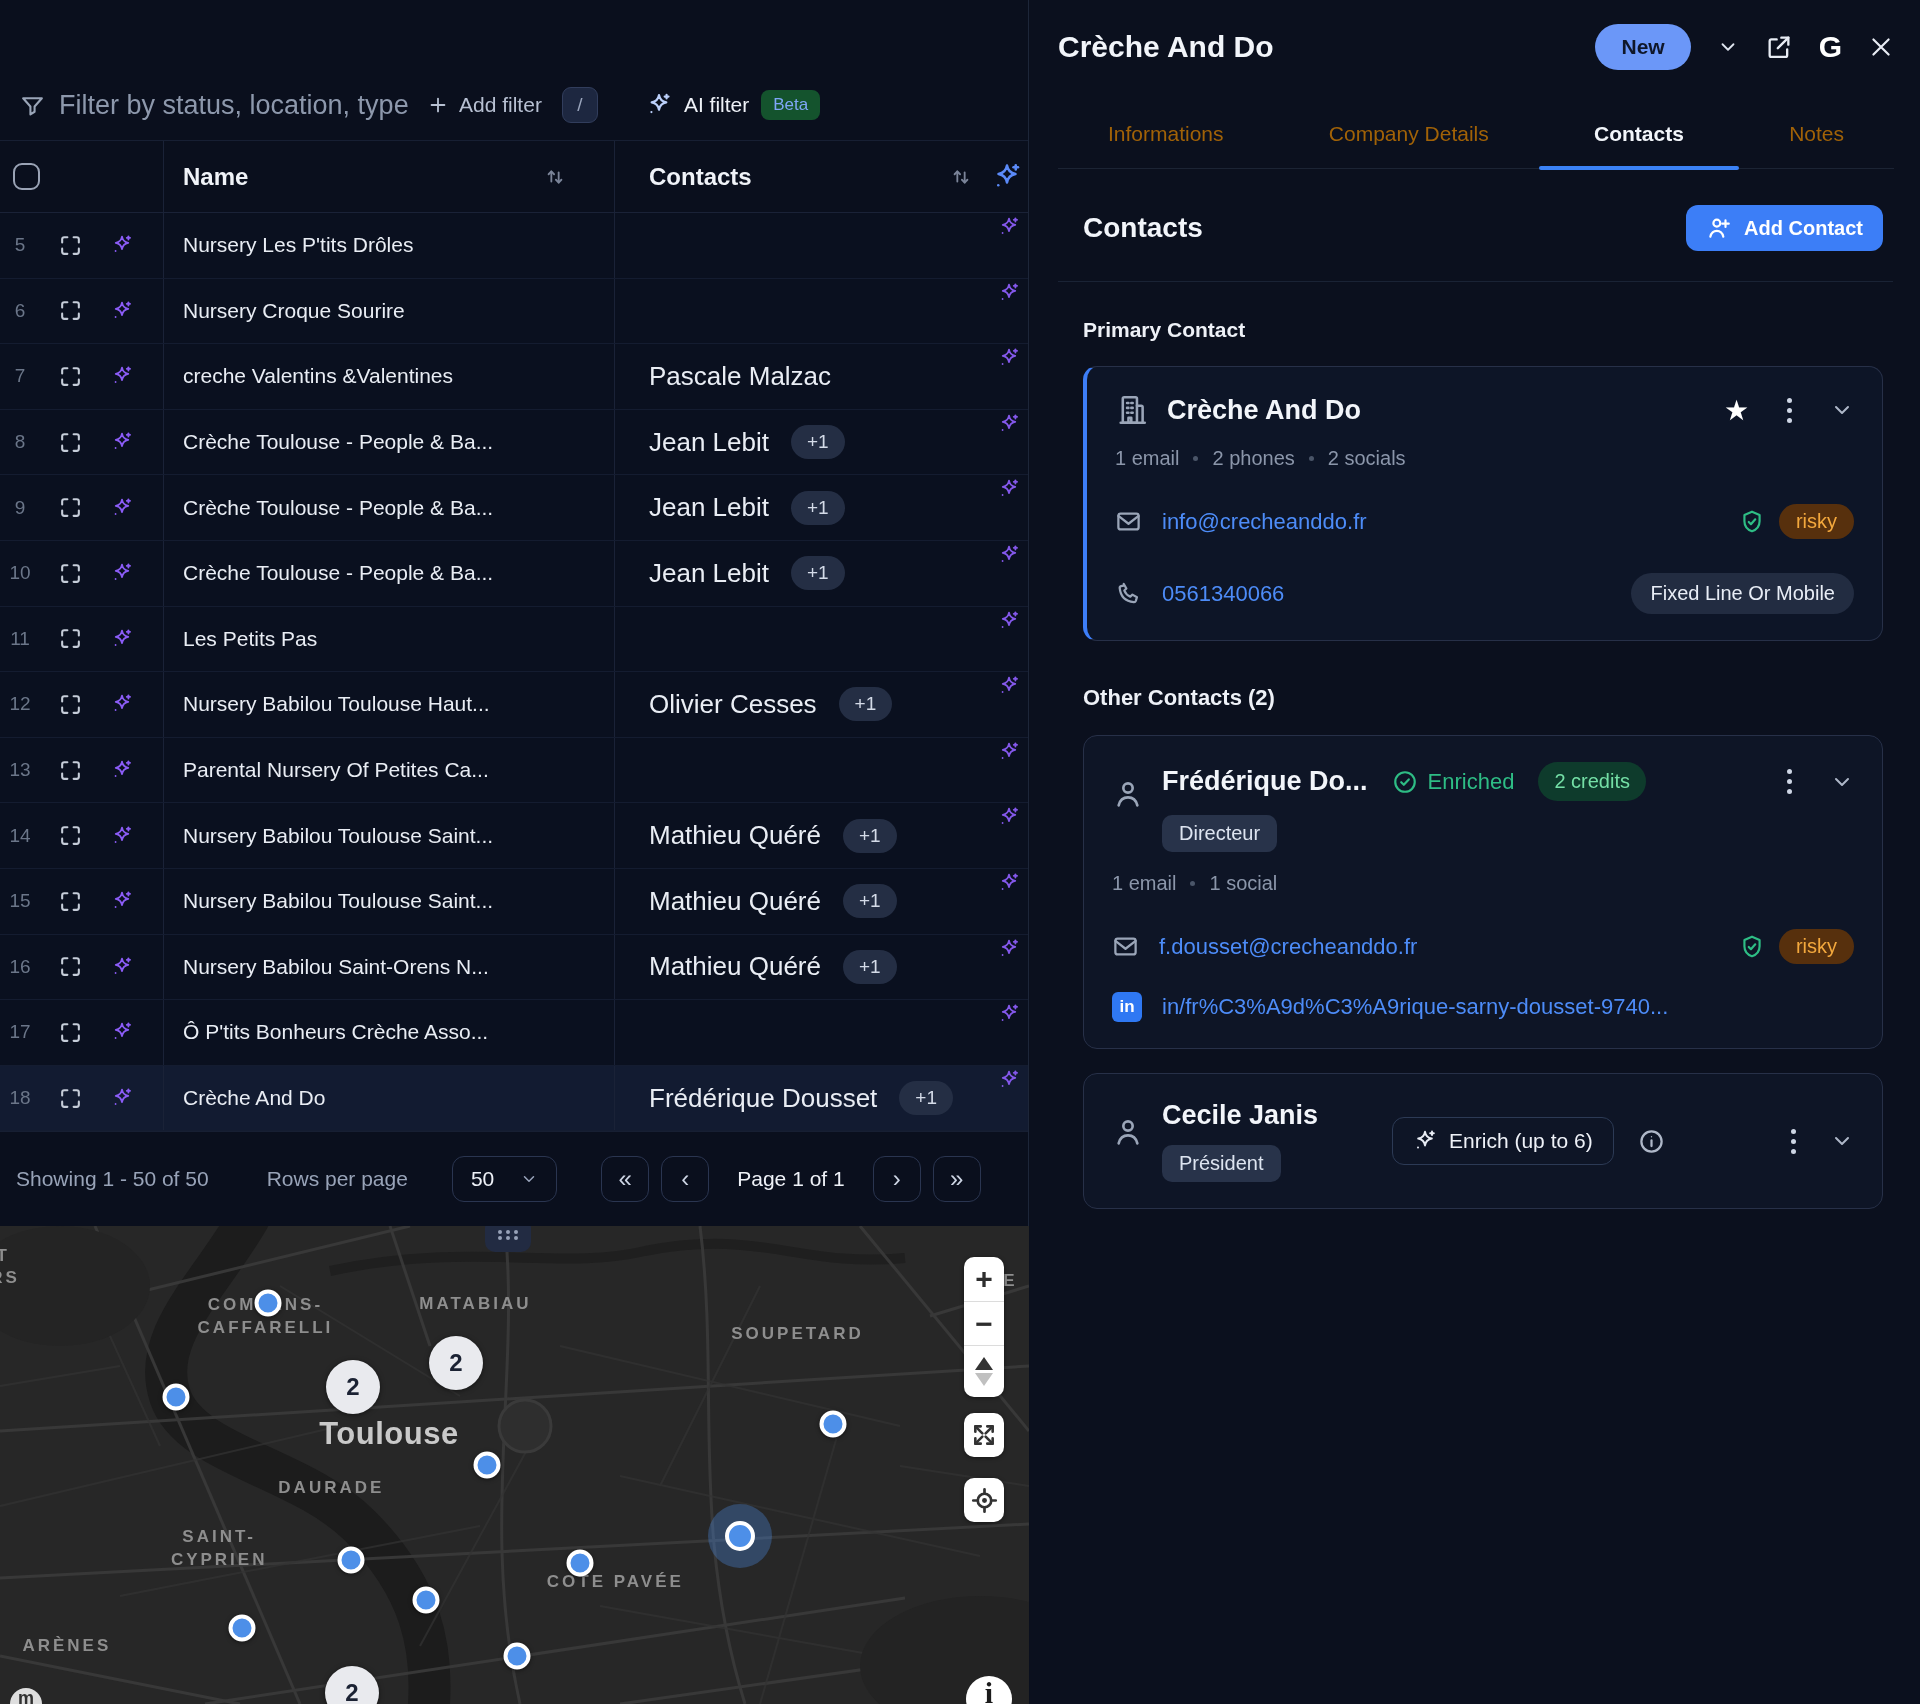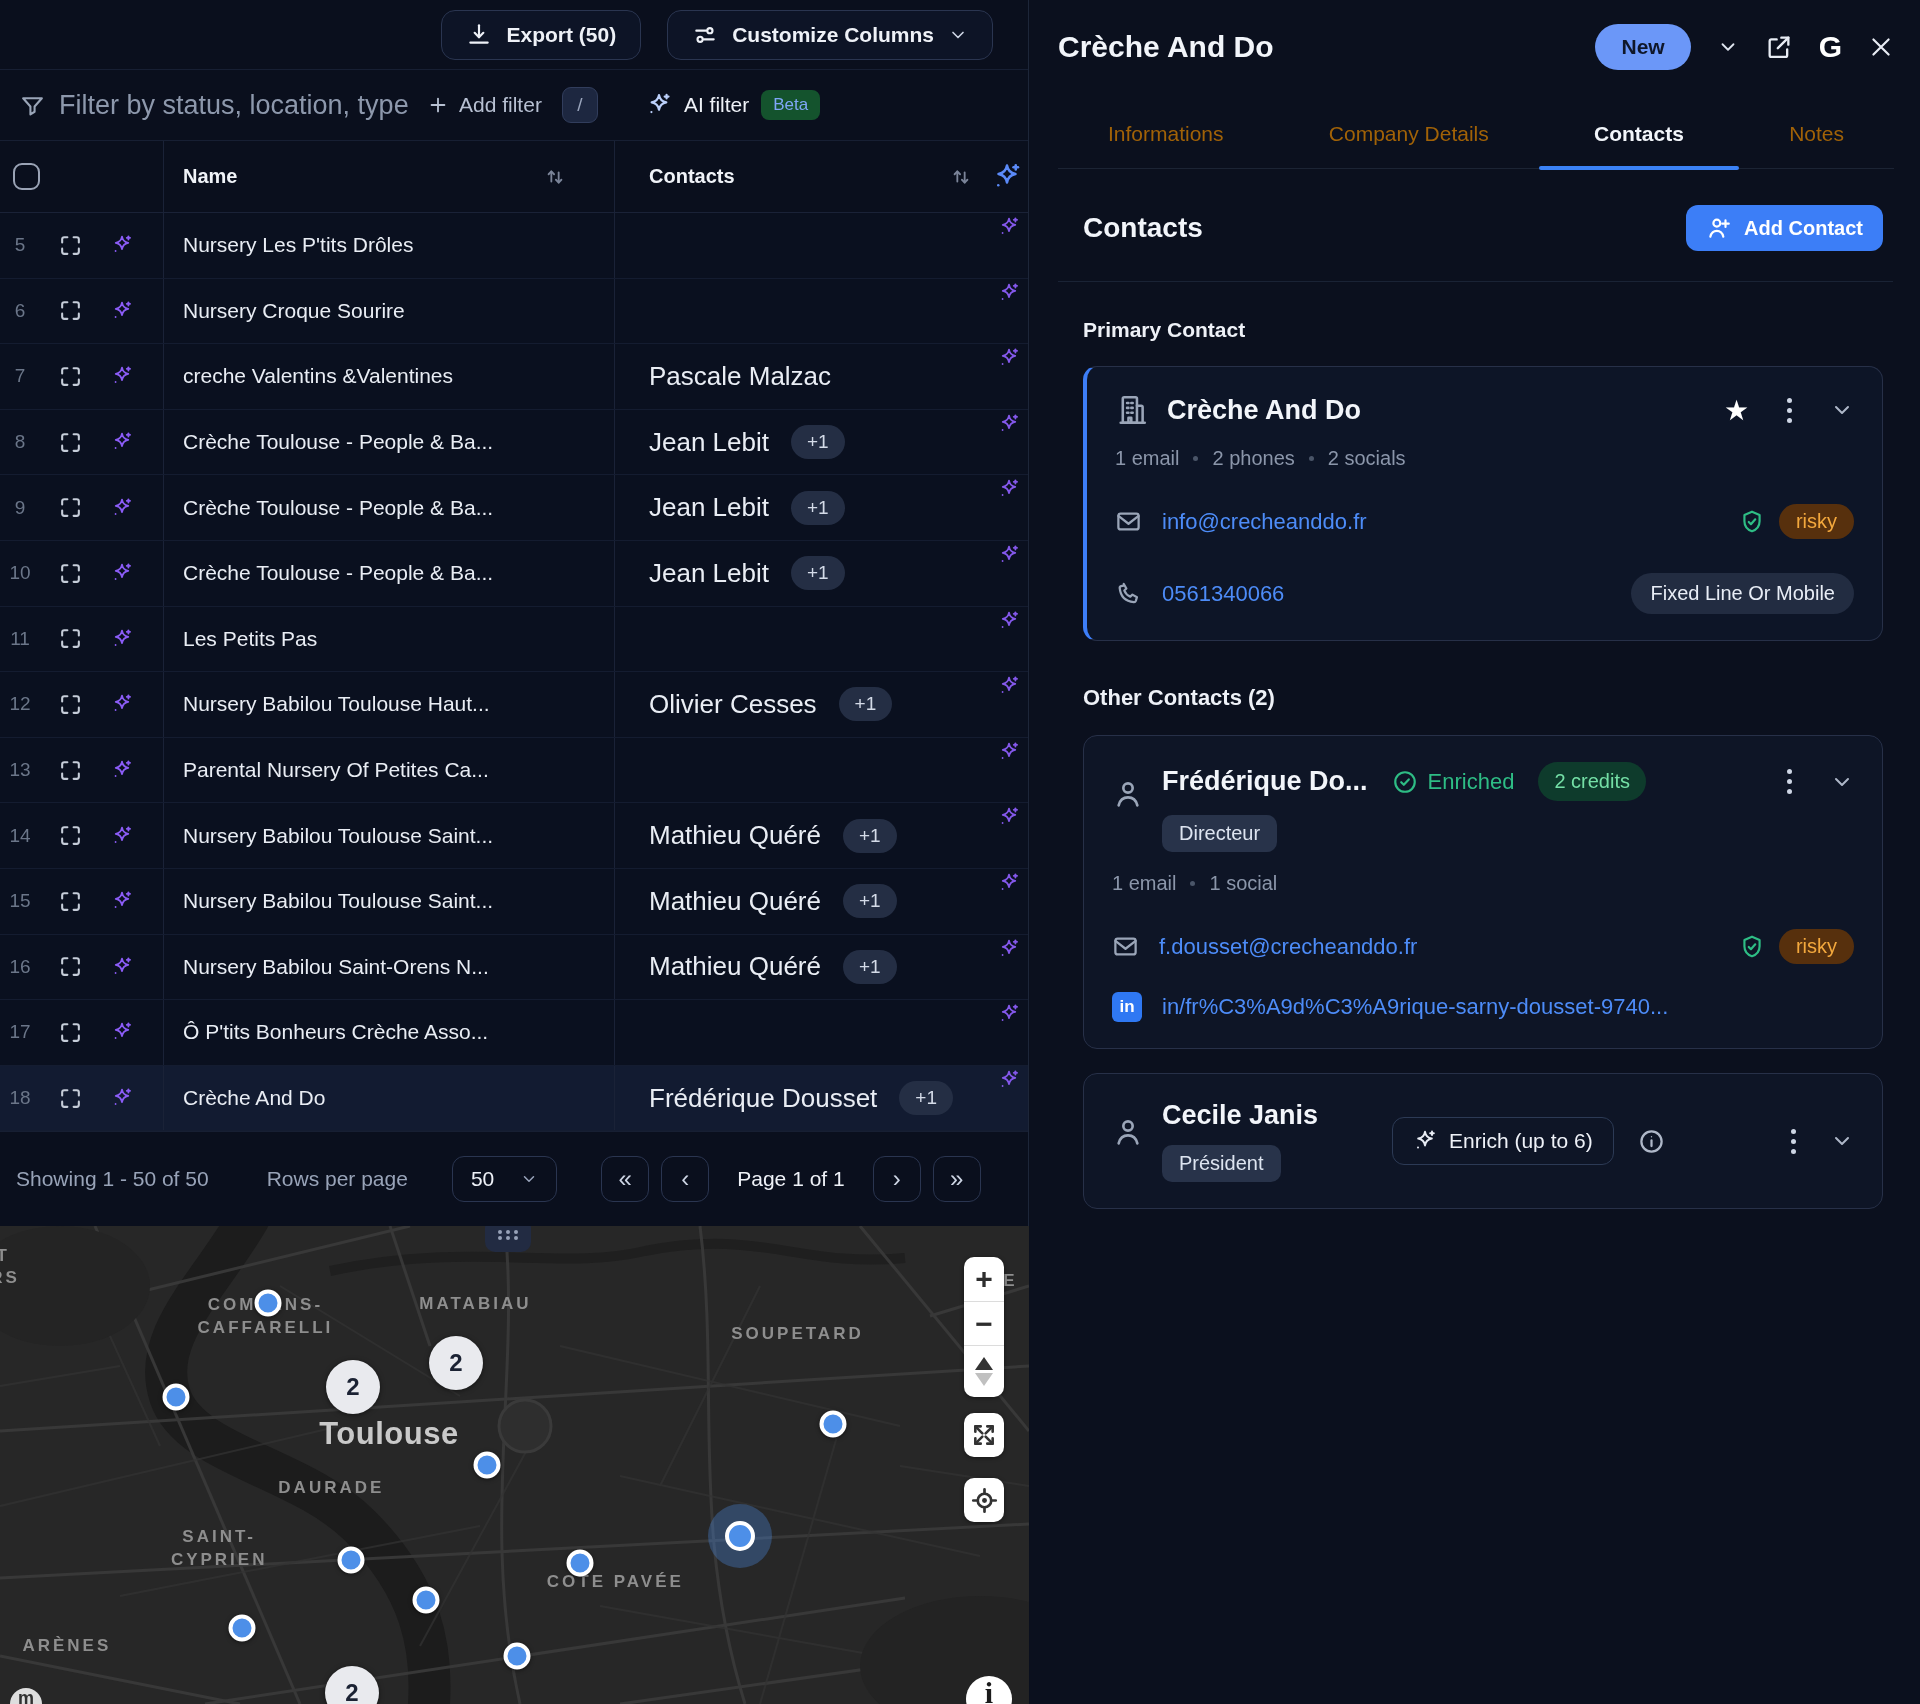--- a/index.html
+++ b/index.html
@@ -19,21 +19,21 @@
   .addfilter { display:flex; align-items:center; gap:10px; color:#b7c0d2; font-size:21px; cursor:pointer; margin-left:18px; }
   .slashkey { width:36px; height:36px; margin-left:20px; border-radius:9px; background:#1d2740; border:1px solid #313d5c; color:#9aa5bc; font-size:19px; display:flex; align-items:center; justify-content:center; }
   .aifilter { display:flex; align-items:center; gap:12px; margin-left:48px; color:#eef1f7; font-size:21px; cursor:pointer; }
   .beta { background:#14532d; color:#7fa6f7; font-size:17px; padding:5px 12px; border-radius:8px; }
 
   
   .thead { position:absolute; left:0; top:141px; width:100%; height:72px; border-bottom:1px solid #1a2237; display:flex; align-items:center; }
   .col1 { width:164px; flex:none; height:100%; border-right:1px solid #1a2237; display:flex; align-items:center; position:relative; }
   .col2 { width:451px; flex:none; height:100%; border-right:1px solid #1a2237; display:flex; align-items:center; padding-left:19px; position:relative; }
   .col3 { flex:1; height:100%; display:flex; align-items:center; padding-left:34px; position:relative; }
-  .hlabel { font-size:20px; font-weight:700; color:#f0f3f8; }
+  .hlabel { font-size:24px; font-weight:700; color:#f0f3f8; }
   .sort { color:#7b8499; font-size:19px; letter-spacing:-3px; margin-left:auto; margin-right:48px; cursor:pointer; }
   .col3 .sort { margin-right:56px; }
   .checkbox { width:27px; height:27px; border:2px solid #9aa3b5; border-radius:9px; margin-left:13px; cursor:pointer; }
   .ai-col { position:absolute; right:6px; top:50%; transform:translateY(-50%); color:#5b8af8; }
 
   .tbody { position:absolute; left:0; top:213px; width:100%; height:919px; overflow:hidden; }
   .trow { height:65.6px; display:flex; border-bottom:1px solid #141c30; background:#0a101f; cursor:pointer; }
   .trow.selected { background:#121b31; }
   .trow .col1 { border-right:1px solid #1a2237; }
   .rownum { width:40px; text-align:center; color:#6b7689; font-size:19px; }
@@ -226,37 +226,20 @@
           <circle cx="5" cy="11" r="2"></circle>
           <circle cx="13" cy="11" r="2"></circle>
           <circle cx="21" cy="11" r="2"></circle>
         </g>
       </symbol>
   </defs>
 </svg>
 
 <div id="left">
 
-  <div class="toolbar">
-    <button class="tbtn">
-      <svg class="icon" width="26" height="26">
-          <use href="#i-download"></use>
-        </svg>
-      <span>Export (50)</span>
-    </button>
-    <button class="tbtn">
-      <svg class="icon" width="26" height="26">
-          <use href="#i-sliders"></use>
-        </svg>
-      <span>Customize Columns</span>
-      <svg class="icon" width="20" height="20" style="color:#cdd5e4">
-          <use href="#i-chevdown"></use>
-        </svg>
-    </button>
-  </div>
 
   <div class="filterbar">
     <svg class="icon" width="25" height="25" style="color:#9aa5b8">
         <use href="#i-funnel"></use>
       </svg>
     <input placeholder="Filter by status, location, type..." style="">
     <span class="addfilter">
       <svg class="icon" width="22" height="22">
           <use href="#i-plus"></use>
         </svg>

